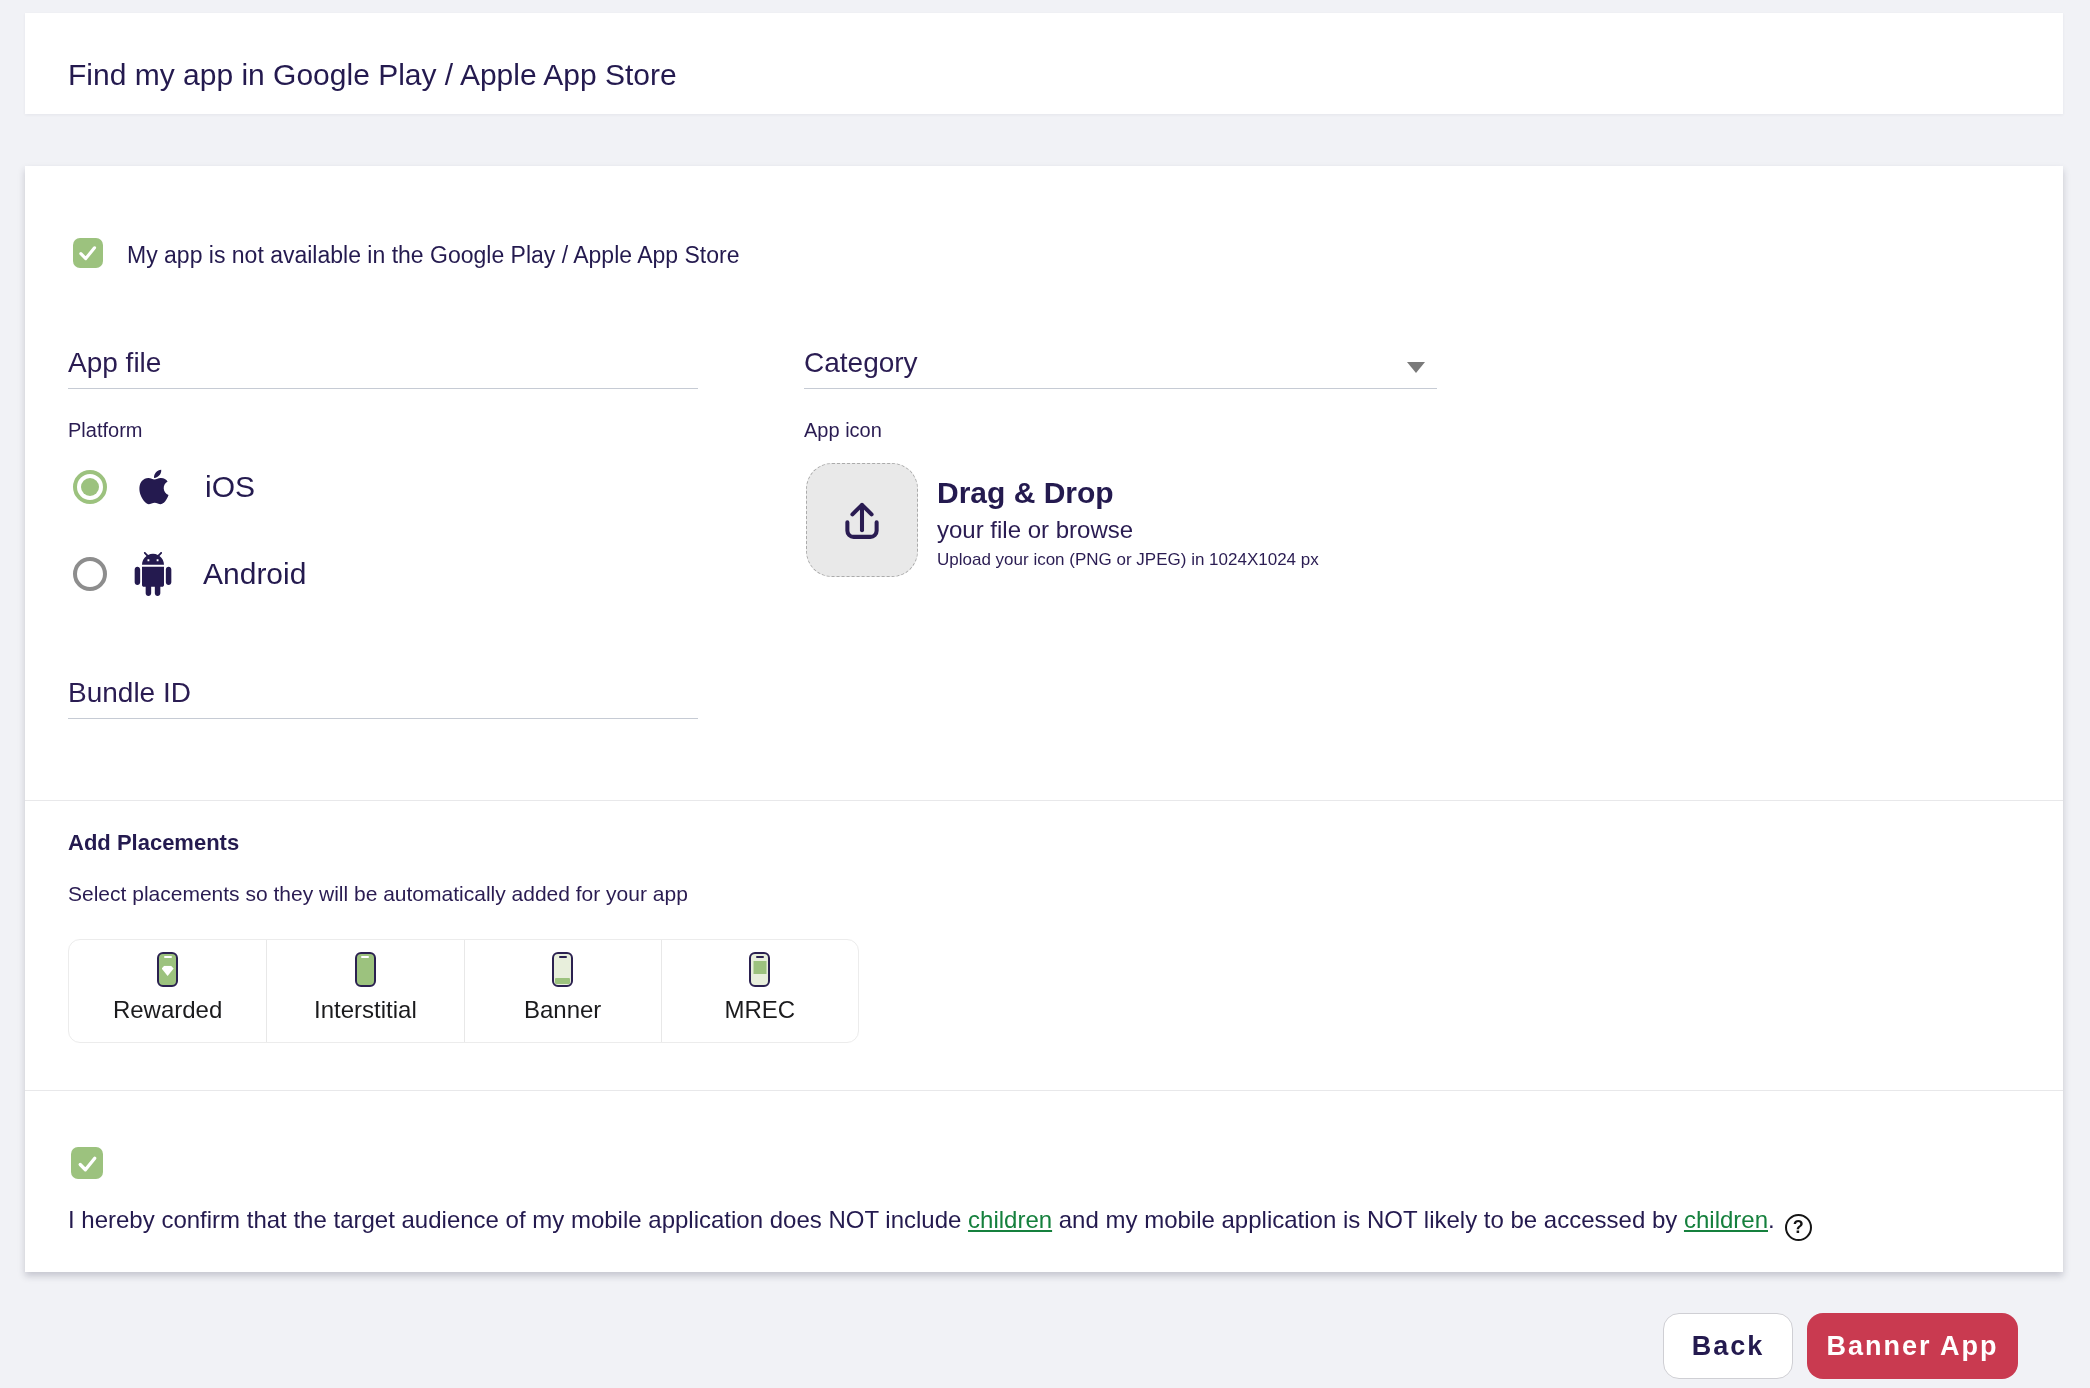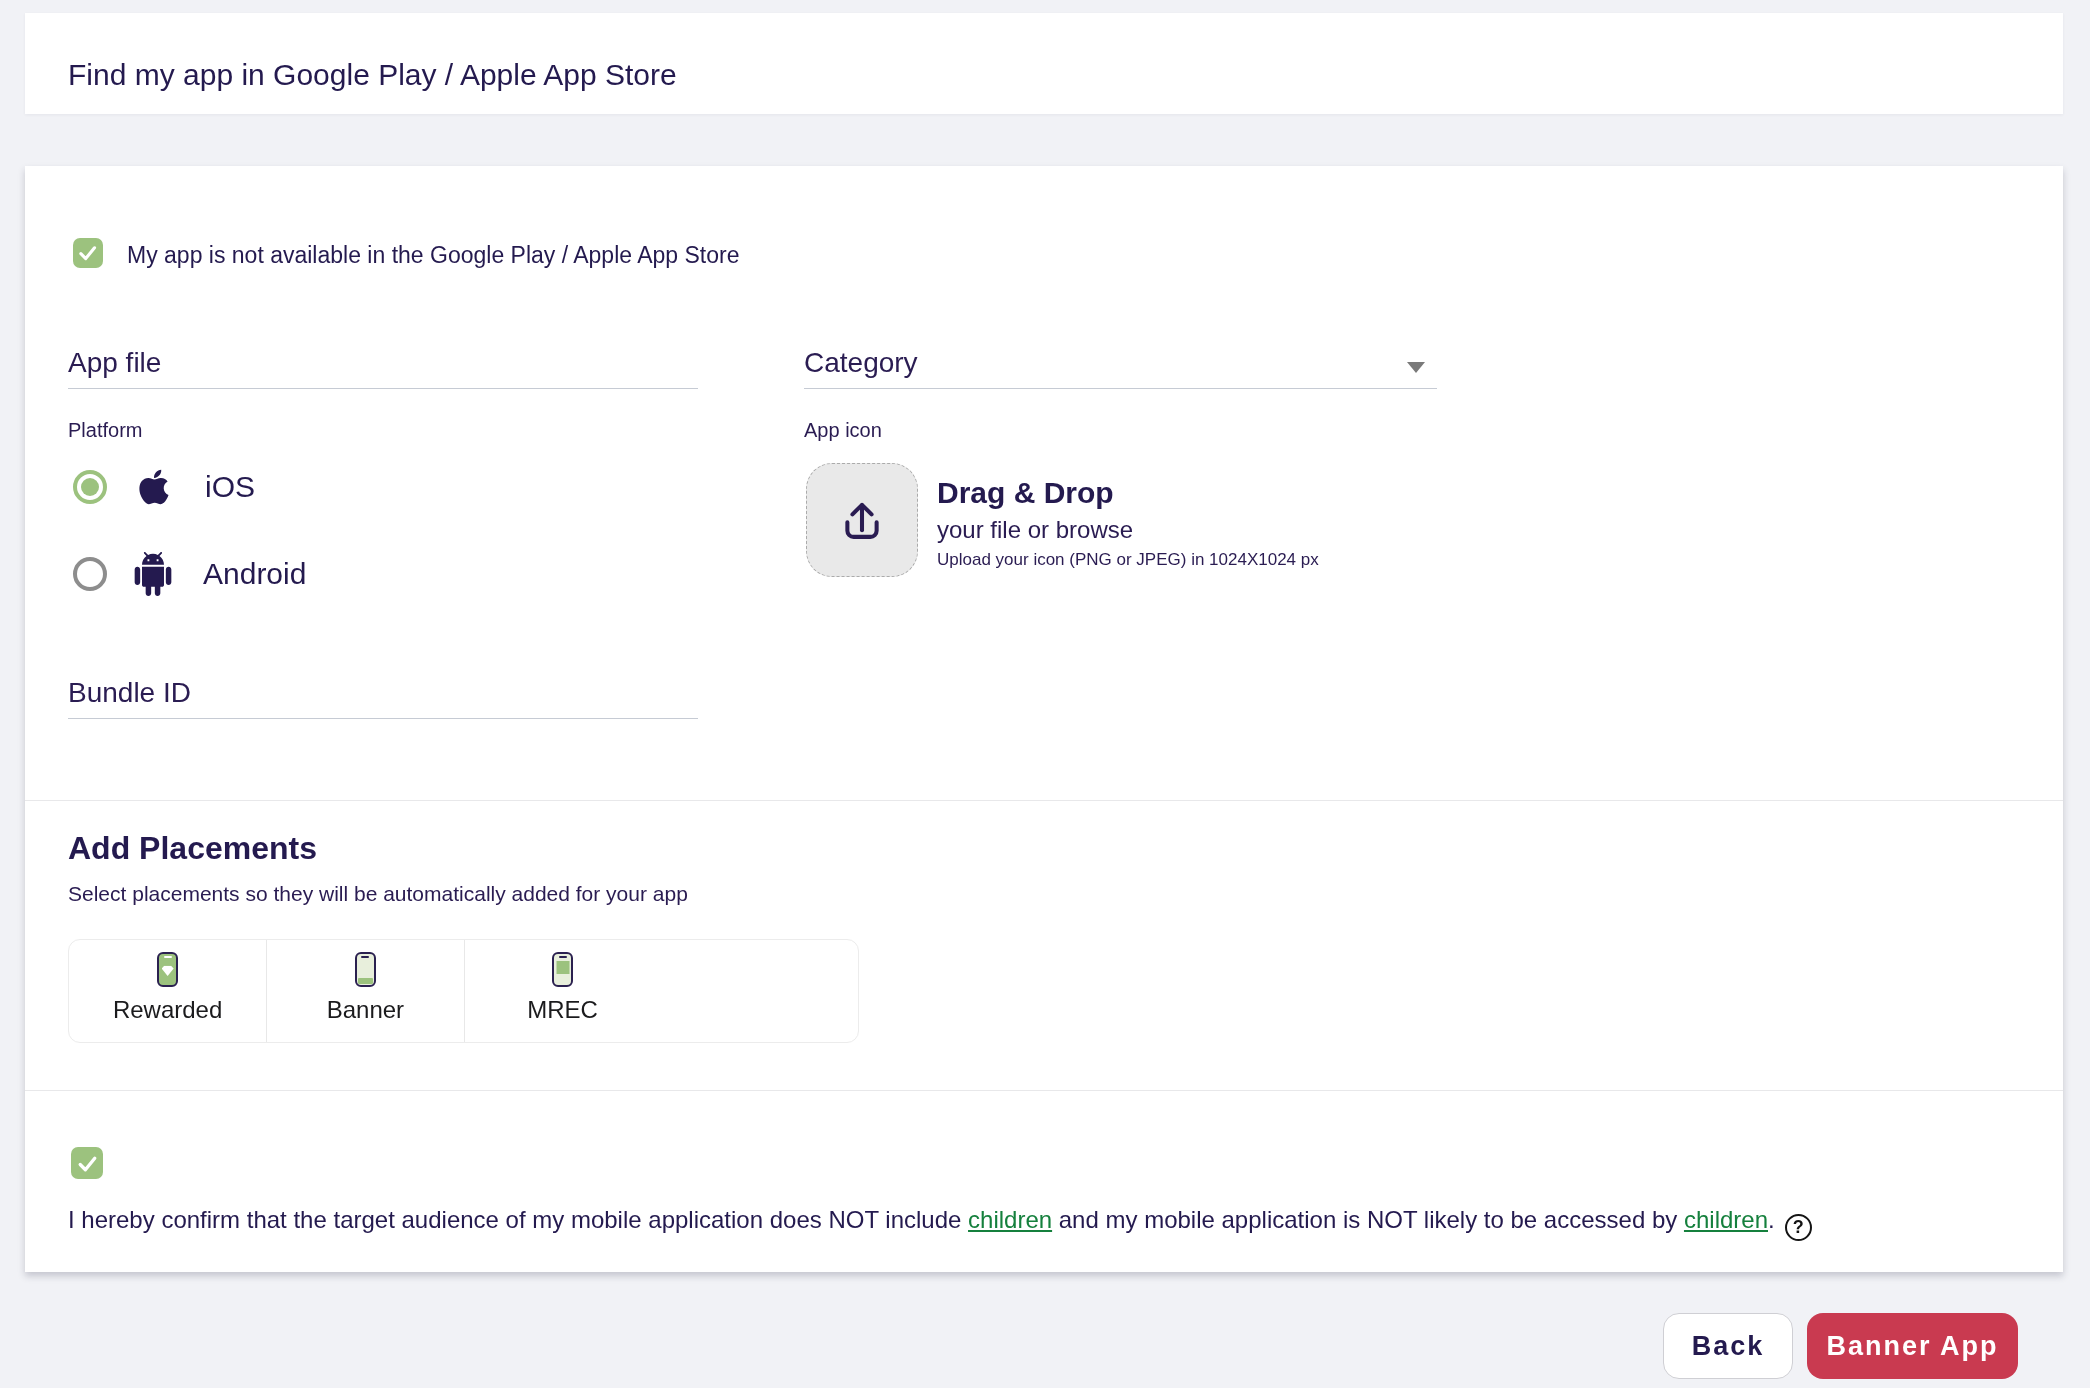--- a/index.html
+++ b/index.html
@@ -74,21 +74,21 @@
     display:flex; align-items:center; justify-content:center; cursor:pointer;
   }
   .upload-text { position:absolute; left:912px; top:310px; }
   .ut-title { font-size:30px; font-weight:600; color:#241a4f; }
   .ut-sub   { font-size:24px; margin-top:6px; color:#2a1c52; }
   .ut-hint  { font-size:17px; margin-top:6px; color:#2a1c52; }
   
   .divider { position:absolute; left:0; width:100%; height:1px; background:#e8e8ea; }
   .d1 { top:634px; } .d2 { top:924px; }
   
-  .sec-title { position:absolute; left:43px; top:664px; margin:0; font-size:32px; font-weight:700; color:#241a4f; }
+  .sec-title { position:absolute; left:43px; top:664px; margin:0; font-size:22px; font-weight:700; color:#241a4f; }
   .sec-sub   { position:absolute; left:43px; top:716px; font-size:21px; color:#2a1c52; }
   .placement-cards {
     position:absolute; left:43px; top:773px; width:791px; height:104px;
     display:grid; grid-template-columns:repeat(4,1fr);
     border:1px solid #ececec; border-radius:12px; box-sizing:border-box; background:#fff;
   }
   .pcell {
     display:flex; flex-direction:column; align-items:center; padding-top:12px;
     border-left:1px solid #e8e8e8; cursor:pointer;
   }
@@ -218,20 +218,26 @@
 
     <div class="placement-cards">
       <div class="pcell">
         <div class="phone green">
           <span class="notch"></span>
             <span class="gem"></span>
         </div>
         <div class="pcell-label">Rewarded</div>
       </div>
       <div class="pcell">
+        <div class="phone green">
+          <span class="notch"></span>
+        </div>
+        <div class="pcell-label">Interstitial</div>
+      </div>
+      <div class="pcell">
         <div class="phone pale">
           <span class="notch"></span>
             <span class="bar"></span>
         </div>
         <div class="pcell-label">Banner</div>
       </div>
       <div class="pcell">
         <div class="phone pale">
           <span class="notch"></span>
             <span class="mrec-rect"></span>

